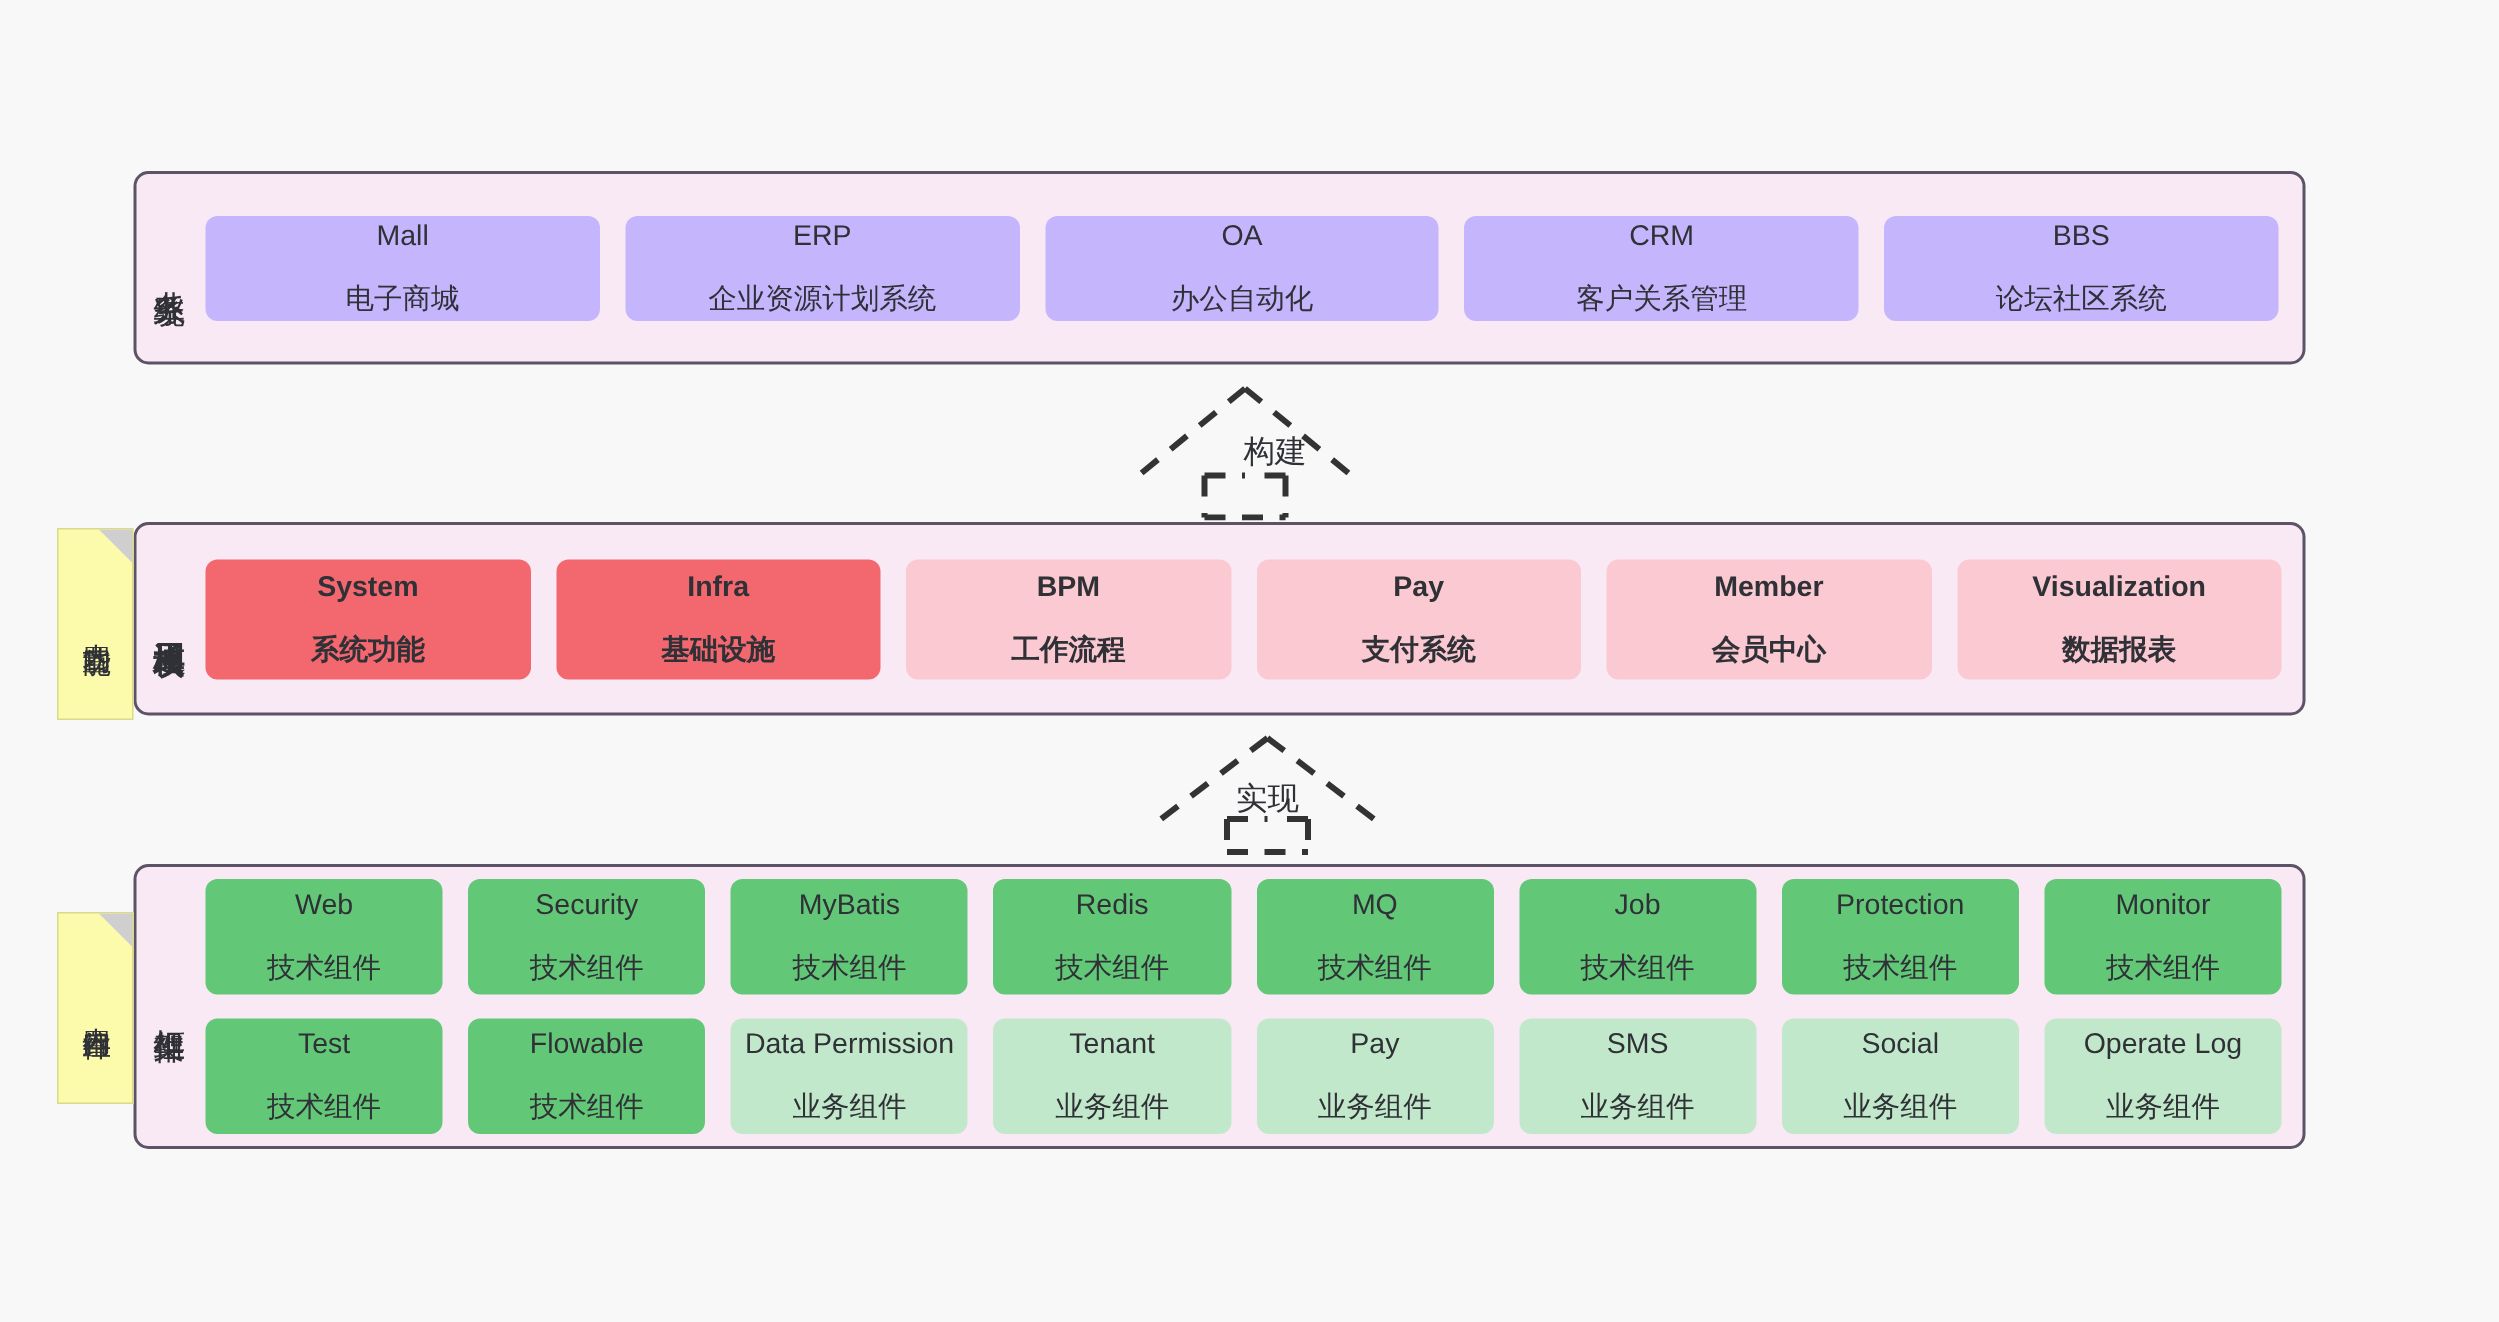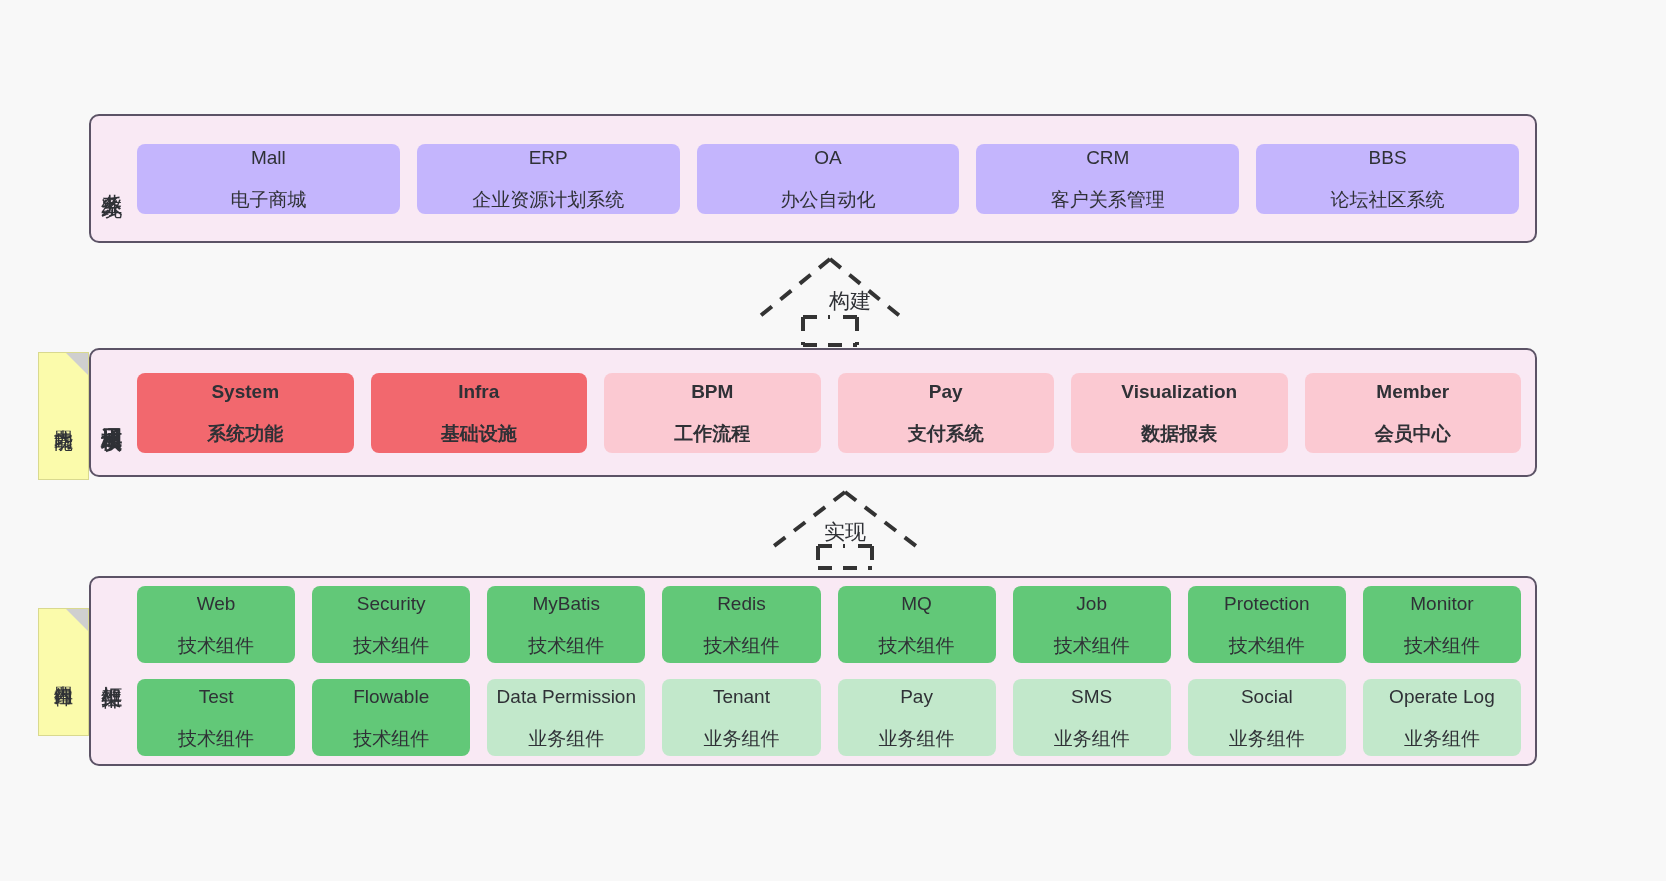--- a/index.html
+++ b/index.html
@@ -193,26 +193,26 @@
           </div>
           <div class="card c-pink">
             <span class="t1">BPM</span>
             <span class="t2">工作流程</span>
           </div>
           <div class="card c-pink">
             <span class="t1">Pay</span>
             <span class="t2">支付系统</span>
           </div>
           <div class="card c-pink">
+            <span class="t1">Member</span>
+            <span class="t2">会员中心</span>
+          </div>
+          <div class="card c-pink">
             <span class="t1">Visualization</span>
             <span class="t2">数据报表</span>
-          </div>
-          <div class="card c-pink">
-            <span class="t1">Member</span>
-            <span class="t2">会员中心</span>
           </div>
         </div>
     </div>
   </div>
 
   <div class="arrow" id="arrow-impl">
     <svg width="150" height="82" viewBox="0 0 150 82">
       <path d="M75 4 L146 58 M75 4 L4 58" fill="none" stroke="#333333" stroke-width="4" stroke-dasharray="14,11" stroke-linecap="butt"></path>
       <path d="M48 58 L48 80 M102 58 L102 80 M48 58 L75 58 M102 58 L86 58" fill="none" stroke="#333333" stroke-width="4" stroke-dasharray="14,11" stroke-linecap="butt"></path>
       <path d="M48 80 L102 80" fill="none" stroke="#333333" stroke-width="4" stroke-dasharray="14,11" stroke-linecap="butt"></path>

